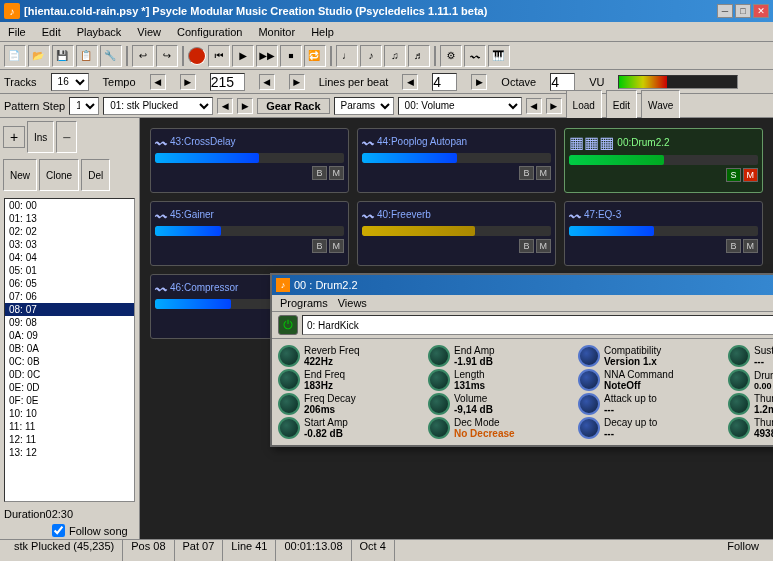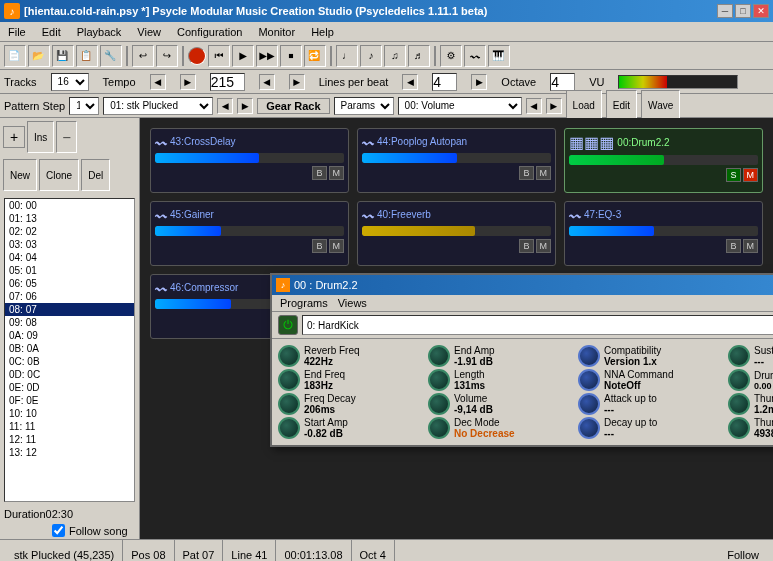--- a/index.html
+++ b/index.html
@@ -353,21 +353,21 @@
       align-items: center;
       padding: 0 6px;
       font-size: 11px;
       gap: 0;
     }
     .status-section {
       padding: 0 8px;
       border-right: 1px solid #888;
       height: 100%;
       display: flex;
-      align-items: flex-end;
+      align-items: flex-start;
     }
     .status-section:last-child { border-right: none; flex: 1; justify-content: flex-end; }
 
     
     .pattern-list::-webkit-scrollbar { width: 12px; }
     .pattern-list::-webkit-scrollbar-track { background: #d4d0c8; }
     .pattern-list::-webkit-scrollbar-thumb { background: #999; border: 1px solid #666; }
   </style>
 </head>
 <body>

